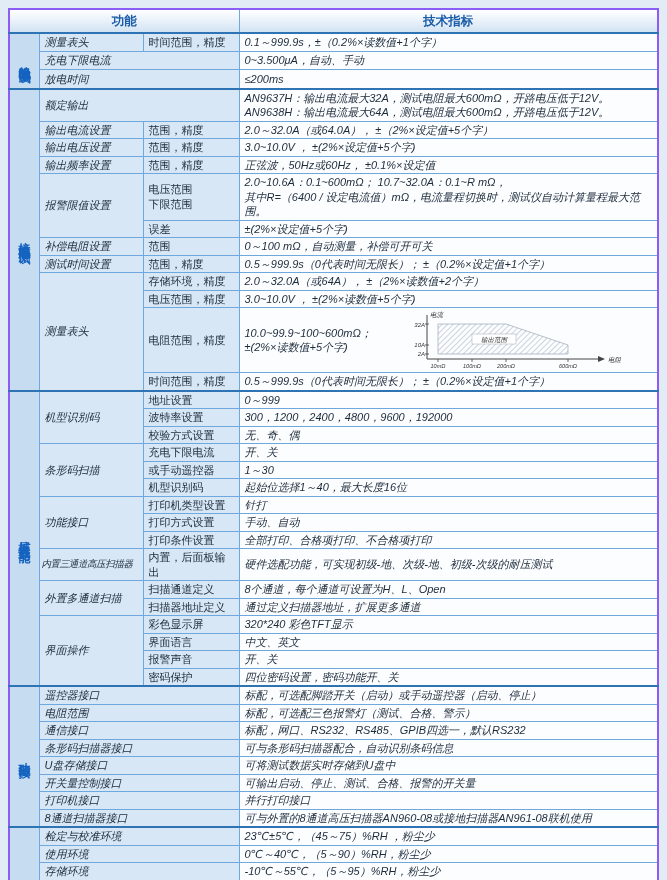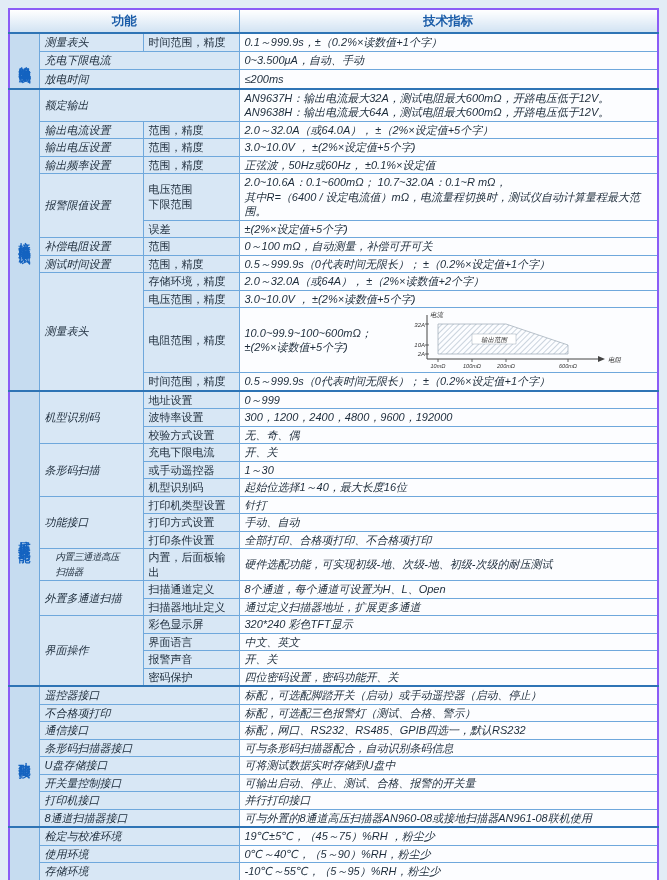--- a/index.html
+++ b/index.html
@@ -53,21 +53,21 @@
     writing-mode:vertical-rl;
     text-orientation:upright;
     color:#1463c0;
     font-weight:bold;
     font-size:12px;
     letter-spacing:2px;
     display:inline-block;
     margin:0 auto;
   }
   .g2col .vtext{height:50px;line-height:15px;letter-spacing:1px;}
-  td.fn.tight{font-size:9.5px;letter-spacing:-0.4px;padding:1px 16px;}
+  td.fn.tight{font-size:9.5px;letter-spacing:-0.4px;padding:1px 2px;}
   .vflex{display:flex;align-items:center;gap:28px;}
   .vflex .lines{flex:0 0 auto;}
   .minichart{flex:0 0 auto;}
   .minichart svg{display:block;}
 </style>
 </head>
 <body>
 
 <div class="page">
   <table class="spec">
@@ -383,21 +383,21 @@
           </td>
         </tr>
         <tr class="sec-start">
           <td class="group" rowspan="8"><span class="vtext">功能接口</span></td>
           <td class="fn" colspan="2">遥控器接口</td>
           <td class="val">
             <div>标配，可选配脚踏开关（启动）或手动遥控器（启动、停止）</div>
           </td>
         </tr>
         <tr>
-          <td class="fn" colspan="2">不合格项打印</td>
+          <td class="fn" colspan="2">电阻范围</td>
           <td class="val">
             <div>标配，可选配三色报警灯（测试、合格、警示）</div>
           </td>
         </tr>
         <tr>
           <td class="fn" colspan="2">通信接口</td>
           <td class="val">
             <div>标配，网口、RS232、RS485、GPIB四选一，默认RS232</div>
           </td>
         </tr>
@@ -428,21 +428,21 @@
         <tr>
           <td class="fn" colspan="2">8通道扫描器接口</td>
           <td class="val">
             <div>可与外置的8通道高压扫描器AN960-08或接地扫描器AN961-08联机使用</div>
           </td>
         </tr>
         <tr class="sec-start">
           <td class="group" rowspan="7"></td>
           <td class="fn" colspan="2">检定与校准环境</td>
           <td class="val">
-            <div>19℃±5℃，（45～75）%RH ，粉尘少</div>
+            <div>23℃±5℃，（45～75）%RH ，粉尘少</div>
           </td>
         </tr>
         <tr>
           <td class="fn" colspan="2">使用环境</td>
           <td class="val">
             <div>0℃～40℃，（5～90）%RH，粉尘少</div>
           </td>
         </tr>
         <tr>
           <td class="fn" colspan="2">存储环境</td>

